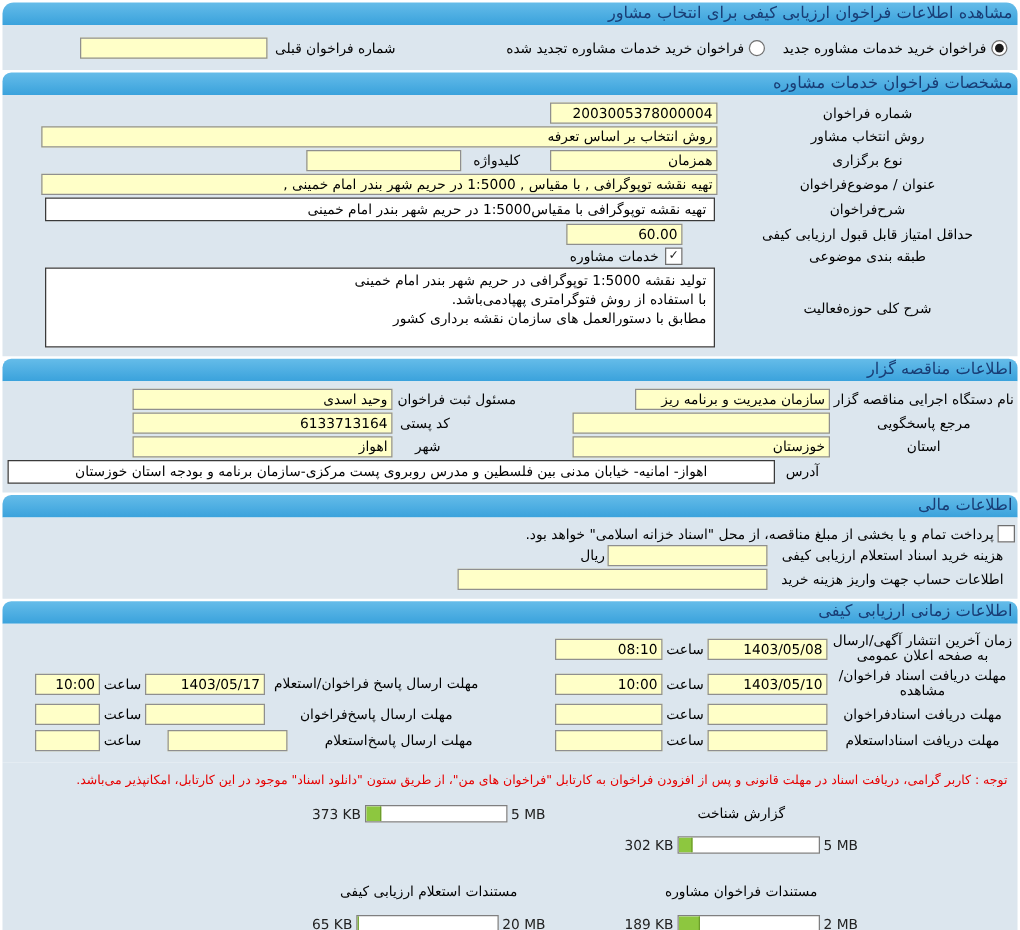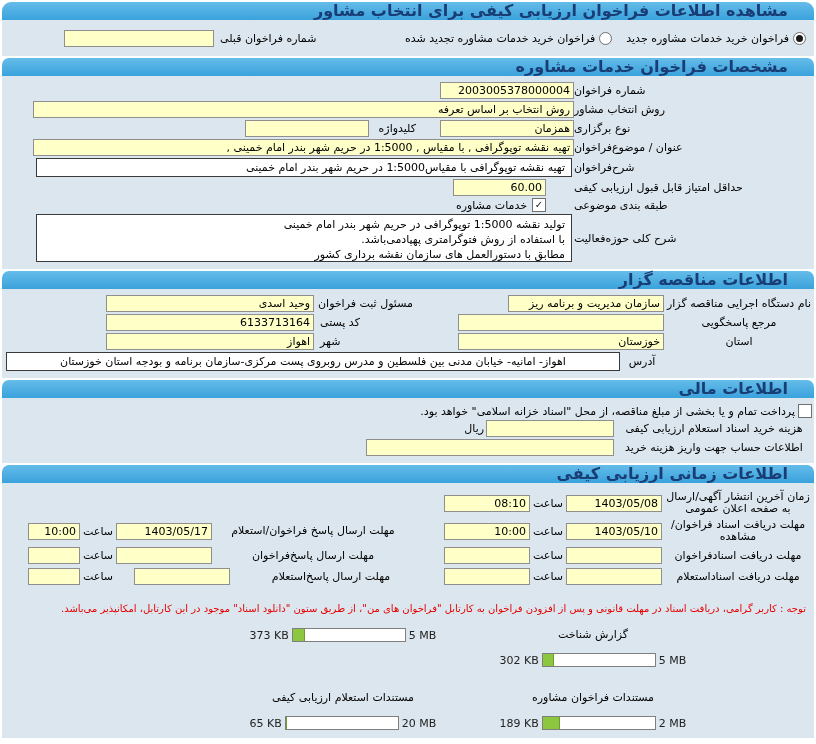--- a/index.html
+++ b/index.html
@@ -1,28 +1,28 @@
 <!DOCTYPE html>
 <html lang="fa" dir="rtl"><head>
 <meta charset="utf-8">
 <style>
   html,body{margin:0;padding:0;}
   body{background:#ffffff;font-family:"DejaVu Sans","Liberation Sans",sans-serif;font-size:11px;color:#000;}
   .page{width:816px;height:744px;background:#ffffff;position:relative;overflow:hidden;direction:rtl;}
 
   .titlebar,.bar{margin:2px 2px 0 2px;height:18px;line-height:18px;
-    background:linear-gradient(#65bce9,#3aa2dc);color:#193d75;font-weight:bold;
-    font-size:16px;text-align:right;padding-right:26px;box-sizing:border-box;}
+    background:linear-gradient(#65bce9,#3aa2dc);color:#193d75;font-weight:normal;
+    font-size:13px;text-align:right;padding-right:4px;box-sizing:border-box;}
   .titlebar{border-radius:9px 9px 0 0;}
   .bar{border-radius:7px 7px 0 0;}
 
   .sec{background:#dce6ee;margin:0 2px;padding:4px 0 5px 0;}
 
   .row{display:flex;align-items:center;direction:rtl;margin:2px 0;}
-  .flabel{flex:none;width:240px;text-align:left;line-height:13px;}
+  .flabel{flex:none;width:240px;text-align:center;line-height:13px;}
   .flabel2{flex:none;width:200px;text-align:center;line-height:13px;}
 
   input.yin{background:#ffffc8;border:1px solid #8f8f8f;height:15px;font-size:11px;
     font-family:inherit;direction:rtl;text-align:right;padding:0 3px;box-sizing:content-box;flex:none;}
   .wbox{background:#fff;border:1px solid #3a3a3a;font-size:11px;padding:2px 6px;
     text-align:right;box-sizing:border-box;flex:none;}
 
   .w126{width:126px;} .w116{width:116px;} .w533{width:533px;} .w85{width:85px;}
   .w148{width:148px;} .w198{width:198px;} .w200{width:200px;} .w240{width:240px;}
   .w120{width:120px;} .w142{width:142px;}
@@ -34,21 +34,21 @@
     background:#1a1a1a;border-radius:50%;}
   .cb{width:12px;height:12px;border:1px solid #6f6f6f;background:#fff;display:inline-block;
     margin-left:5px;font-size:10px;line-height:11px;text-align:center;flex:none;color:#222;}
   .radio-item{display:flex;align-items:center;margin-left:14px;cursor:pointer;}
 
   .grow{flex:1;}
 
   
   .srow{display:flex;align-items:center;direction:rtl;margin:4px 0;}
   .sr-label{flex:none;width:152px;text-align:center;line-height:12px;}
-  .sl-label{flex:none;width:178px;text-align:center;line-height:12px;padding-left:12px;}
+  .sl-label{flex:none;width:178px;text-align:center;line-height:12px;}
   .hlabel{flex:none;width:36px;text-align:center;}
   .lgap{flex:none;width:26px;}
 
   
   .notice{color:#e60000;font-size:10px;text-align:right;padding:5px 8px 2px 4px;}
   .filegrid{display:grid;grid-template-columns:250px 250px;direction:rtl;width:500px;
     margin:12px 96px 0 auto;row-gap:24px;}
   .filecell{text-align:center;}
   .ftitle{margin-bottom:12px;}
   .fbar{direction:ltr;display:flex;align-items:center;justify-content:center;font-size:11px;color:#222;}
@@ -113,21 +113,21 @@
       <span class="flabel">حداقل امتیاز قابل قبول ارزیابی کیفی</span>
       <input type="text" class="yin w85" style="margin-right: 28px;" value="60.00">
     </div>
     <div class="row">
       <span class="flabel">طبقه بندی موضوعی</span>
       <span class="cb" style="margin-right:28px;">✓</span>
       <span>خدمات مشاوره</span>
     </div>
     <div class="row">
       <span class="flabel">شرح کلی حوزه‌فعالیت</span>
-      <div class="wbox" style="width:536px;margin-right:2px;height:48px;line-height:15px;">
+      <div class="wbox" style="width:536px;margin-right:2px;height:64px;line-height:15px;">
         <div>تولید نقشه 1:5000 توپوگرافی در حریم شهر بندر امام خمینی</div>
         <div>با استفاده از روش فتوگرامتری پهپادمی‌باشد.</div>
         <div>مطابق با دستورالعمل های سازمان نقشه برداری کشور</div>
       </div>
     </div>
   </div>
 
   <div class="bar">
     <span>اطلاعات مناقصه گزار</span>
   </div>
@@ -143,21 +143,21 @@
       <span style="flex:none;width:150px;text-align:center;">مرجع پاسخگویی</span>
       <input type="text" class="yin w198" value="" style="">
       <span class="grow"></span>
       <span style="margin-left:6px;">کد پستی</span>
       <input type="text" class="yin w200" style="margin-left: 104px;" value="6133713164">
     </div>
     <div class="row">
       <span style="flex:none;width:150px;text-align:center;">استان</span>
       <input type="text" class="yin w198" value="خوزستان" style="">
       <span class="grow"></span>
-      <span style="margin-left:6px;">شهر</span>
+      <span style="margin-left:18px;">شهر</span>
       <input type="text" class="yin w200" style="margin-left: 104px;" value="اهواز">
     </div>
     <div class="row">
       <span style="flex:none;width:44px;text-align:center;margin-right:150px;">آدرس</span>
       <div class="wbox" style="width:614px;text-align:center;">
         <span>اهواز- امانیه- خیابان مدنی بین  فلسطین و مدرس  روبروی پست  مرکزی-سازمان برنامه و بودجه استان  خوزستان</span>
       </div>
     </div>
   </div>
 

